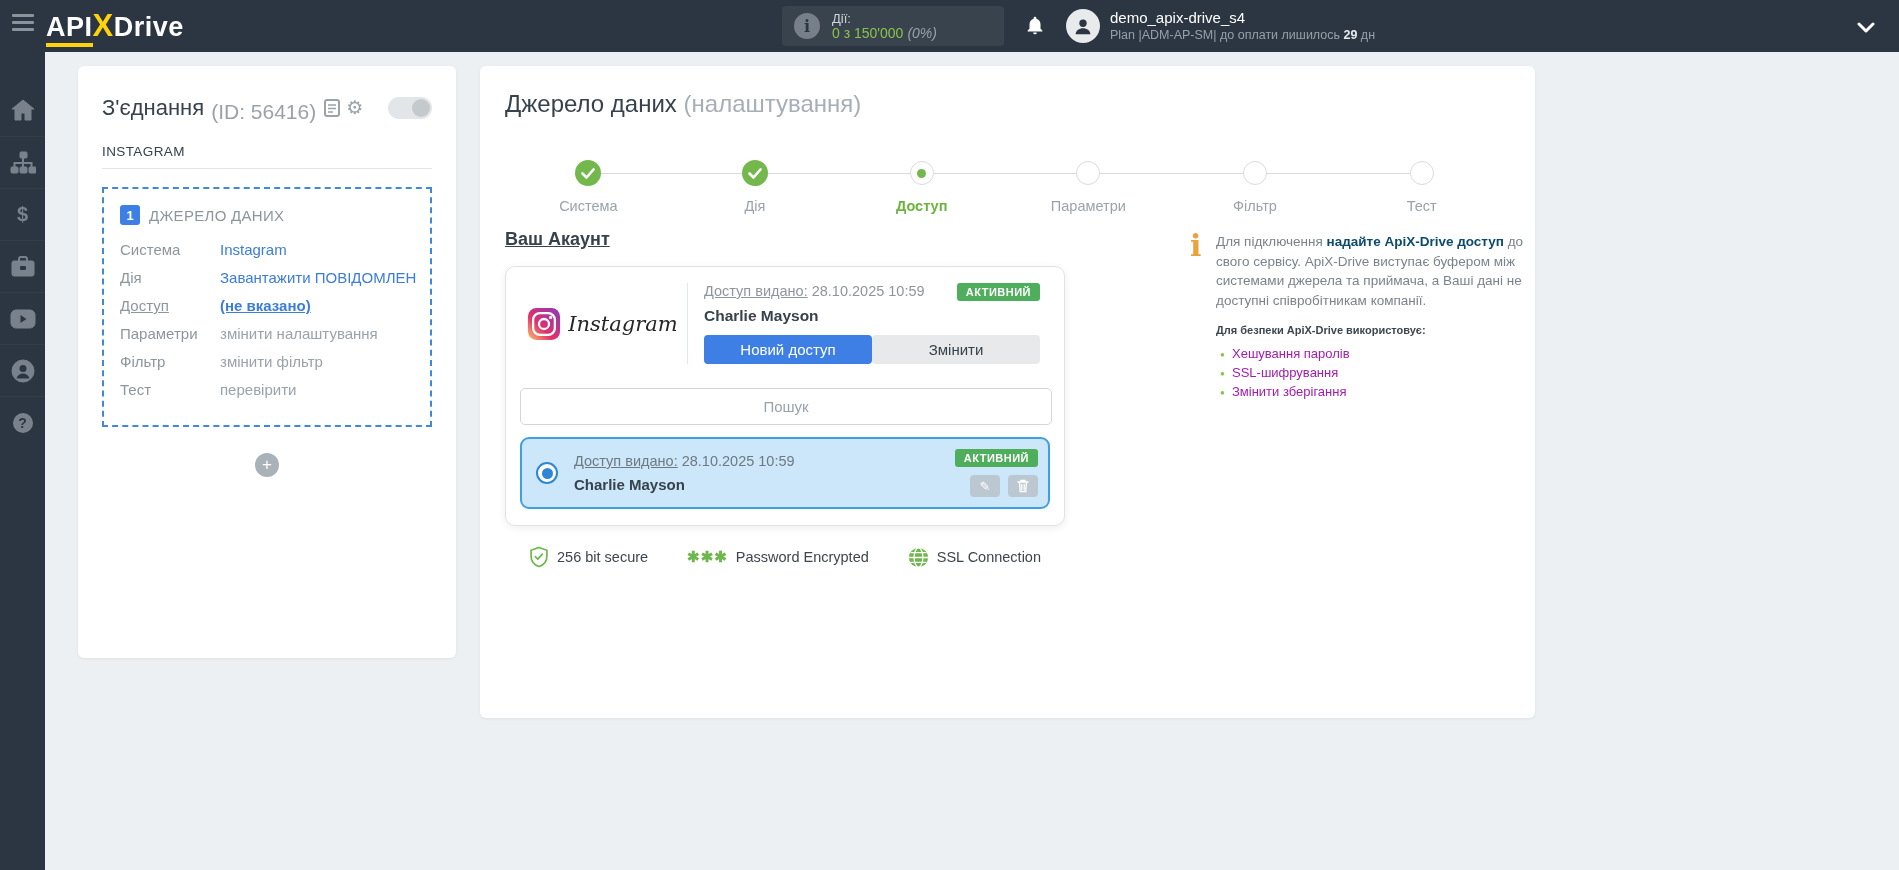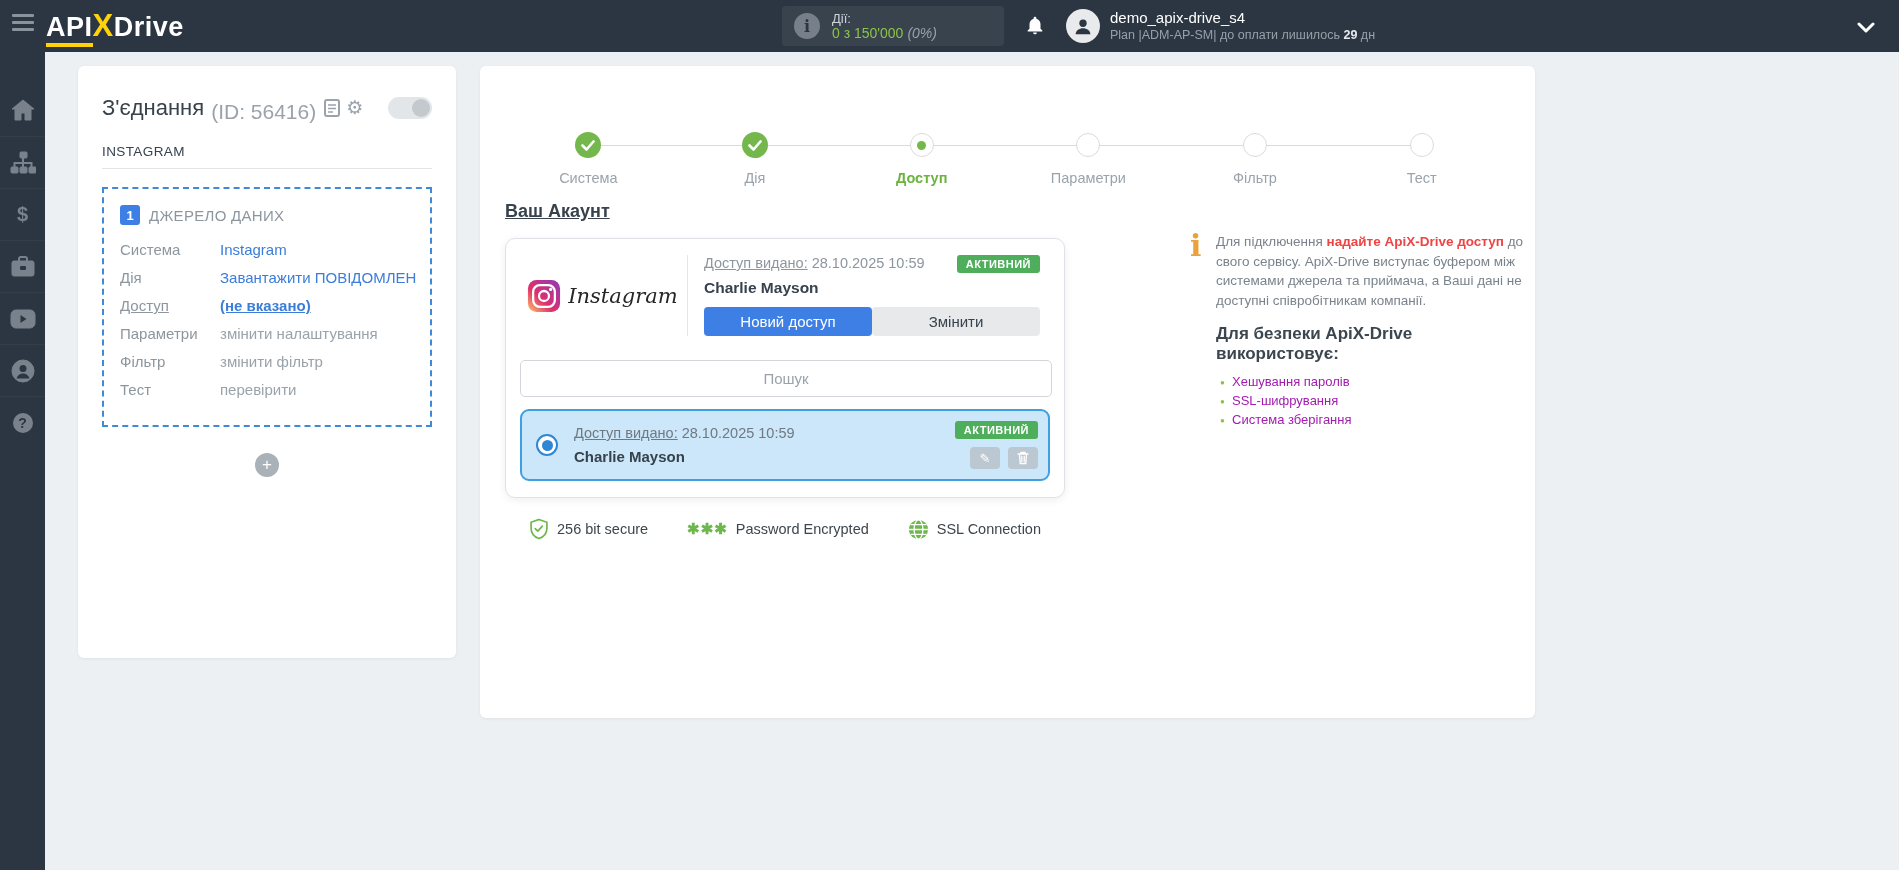--- a/index.html
+++ b/index.html
@@ -110,22 +110,22 @@
   .sec-item { display:flex; align-items:center; gap:8px; font-size:14.5px; color:#3c464f; }
   .asterisks { color:#6db74c; font-weight:bold; font-size:15px; letter-spacing:1px; line-height:8px; }
 
   .continue-btn { margin-top:62px; width:180px; height:38px; background:#8dc252; color:#fff; font-size:16px; border:none; border-radius:20px; cursor:pointer; font-family:inherit; }
 
   
   .info-panel { position:absolute; left:710px; top:166px; width:338px; }
   .info-flex { display:flex; }
   .big-i { color:#e8a33d; font-family:"DejaVu Serif", serif; font-weight:bold; font-size:30px; line-height:28px; width:26px; flex:none; }
   .info-text { font-size:13.5px; line-height:19.5px; color:#7a838c; }
-  .info-text b { color:#ef4444;text-align:center; }
-  .info-sub { margin-top:14px; padding-left:26px; font-size:17px; color:#3c464f; font-weight:bold; }
+  .info-text b { color:#0c4a6e;text-align:center; }
+  .info-sub { margin-top:14px; padding-left:26px; font-size:11px; color:#3c464f; font-weight:bold; }
   .info-bullets { margin-top:8px; padding-left:30px; }
   .info-bullets li { list-style:none; font-size:13px; color:#a21caf; line-height:19px; position:relative; padding-left:12px; }
   .info-bullets li::before { content:"●"; color:#8bc34a; font-size:8px; position:absolute; left:0; top:1px; }
 </style>
 </head>
 <body>
 
 <div class="header">
   <div class="burger">
       <span></span>
@@ -256,20 +256,23 @@
     <div class="sb-row">
       <span class="sb-label">Тест</span>
       <span class="sb-val gray">перевірити</span>
     </div>
   </div>
 
   <div class="plus-btn">+</div>
 </div>
 
 <div class="main-panel">
+  <div class="main-title">
+    <span>Джерело даних</span> <span class="sub">(налаштування)</span>
+  </div>
 
   <div class="steps">
     <div class="step done">
       <div class="circle-wrap">
           <div class="c-done">
             <svg width="14" height="11" viewBox="0 0 14 11">
               <path d="M1.5 5.5l4 4 7-8" fill="none" stroke="#fff" stroke-width="2.6" stroke-linecap="round" stroke-linejoin="round"></path>
             </svg>
           </div>
         </div>
@@ -398,16 +401,16 @@
     <div class="info-flex">
       <div class="big-i">i</div>
       <div class="info-text">
         <span>Для підключення </span><b>надайте ApiX-Drive доступ</b><span> до свого сервісу. ApiX-Drive виступає буфером між системами джерела та приймача, а Ваші дані не доступні співробітникам компанії.</span>
       </div>
     </div>
     <div class="info-sub">Для безпеки ApiX-Drive використовує:</div>
     <ul class="info-bullets">
       <li>Хешування паролів</li>
       <li>SSL-шифрування</li>
-      <li>Система зберігання</li>
+      <li>Змінити зберігання</li>
     </ul>
   </div>
 </div>
 
 </body></html>

